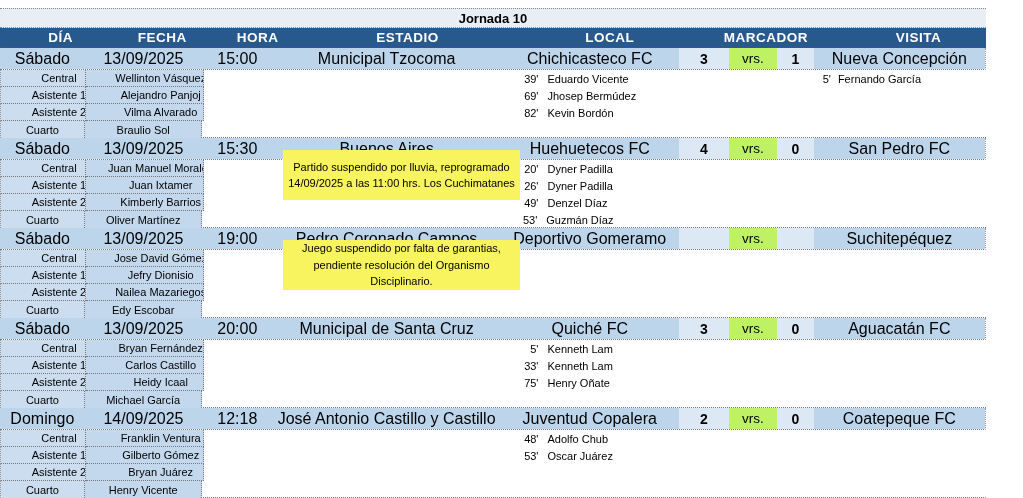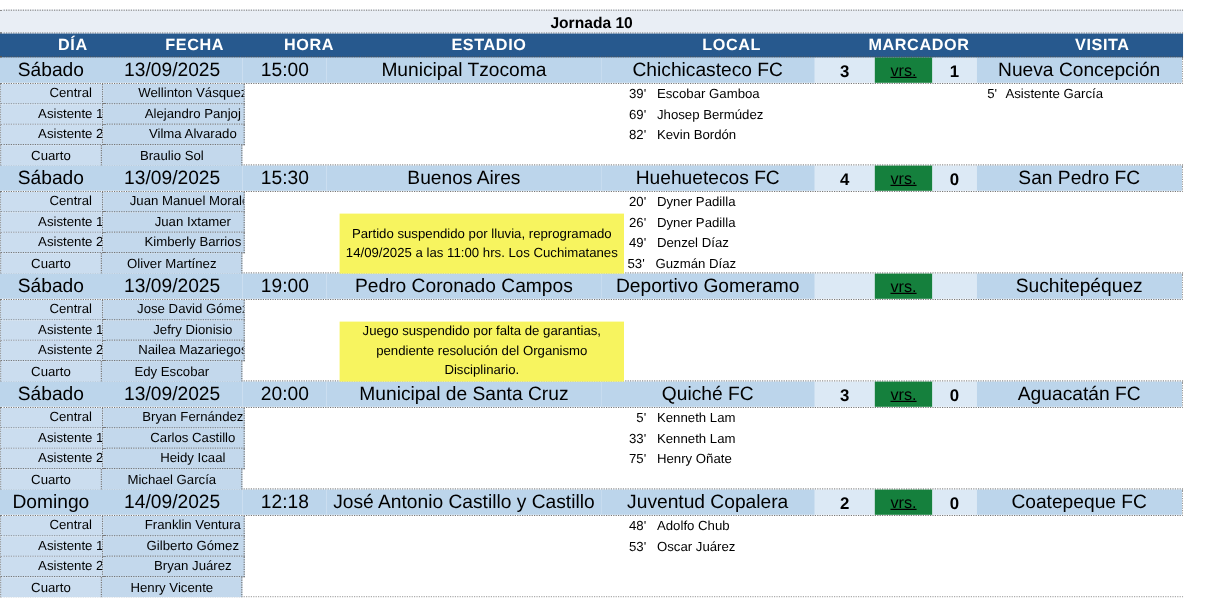--- a/index.html
+++ b/index.html
@@ -12,35 +12,35 @@
   .hdr{height:20px;background:#27598E;border-bottom:1px dotted #555;box-sizing:border-box;
     display:flex;color:#fff;font-weight:bold;font-size:13.5px;letter-spacing:.5px;}
   .hdr .cell{display:flex;align-items:center;justify-content:center;box-sizing:border-box;height:100%;padding-left:36px;}
   .c1{width:88px}.c2{width:122px}.c3{width:73px}.c4{width:237px}.c5{width:185px}
   .c6{width:52px}.c7{width:50px}.c8{width:38px}.c9{width:178px}.m67{width:140px}
   .block{position:relative;height:90px;border-bottom:1px dotted #777;box-sizing:border-box;}
   .match-row{height:22px;border-bottom:1px dotted #777;border-right:1px dotted #999;box-sizing:border-box;display:flex;}
   .match-row .cell{display:flex;align-items:center;justify-content:center;box-sizing:border-box;height:100%;
     font-size:16px;overflow:hidden;white-space:nowrap;background:#BCD5EB;}
   .match-row .score{background:#DCE9F5;font-weight:bold;font-size:14px;}
-  .match-row .vrscell{background:#15803d;font-size:13.5px;text-decoration:underline;}
+  .match-row .vrscell{background:#bef264;font-size:13.5px;}
   .subrow{height:17px;display:flex;box-sizing:border-box;}
   .lblcell,.namecell{box-sizing:border-box;height:100%;display:flex;align-items:center;justify-content:center;
     font-size:11px;overflow:hidden;white-space:nowrap;border-right:1px dotted #777;}
   .lblcell{width:88px;background:#CBDDEF;border-left:1px dotted #999;}
   .namecell{width:122px;background:#C3D8EC;}
   .subrow.bb .lblcell,.subrow.bb .namecell{border-bottom:1px dotted #777;padding-left:32px;}
   .spacer{width:310px;height:100%;}
   .goalzone-l{width:325px;height:100%;display:flex;align-items:center;font-size:11px;white-space:nowrap;}
   .goalzone-l .min{width:30px;text-align:right;margin-left:6px;}
   .goalzone-l .scorer{margin-left:9px;}
   .goalzone-v{width:178px;height:100%;display:flex;align-items:center;font-size:11px;white-space:nowrap;}
   .goalzone-v .min{width:14px;text-align:right;margin-left:2px;}
   .goalzone-v .scorer{margin-left:7px;}
-  .note{position:absolute;left:283px;top:40px;width:237px;height:50px;background:#F7F45F;
+  .note{position:absolute;left:283px;top:12px;width:237px;height:50px;background:#F7F45F;
     font-size:11px;line-height:16.4px;text-align:center;display:flex;align-items:center;justify-content:center;
     padding:0 4px;box-sizing:border-box;z-index:2;}
 </style>
 </head>
 <body>
 
 <div id="sheet">
   <div class="topstrip"></div>
   <div class="titleband">
     <span>Jornada 10</span>
@@ -66,25 +66,25 @@
           <div class="cell c7 vrscell">vrs.</div>
           <div class="cell c8 score">1</div>
           <div class="cell c9">Nueva Concepción</div>
         </div>
         <div class="subrow bb">
           <div class="lblcell">Central</div>
           <div class="namecell">Wellinton Vásquez</div>
           <div class="spacer"></div>
           <div class="goalzone-l">
             <div class="min">39'</div>
-            <div class="scorer">Escobar Gamboa</div>
+            <div class="scorer">Eduardo Vicente</div>
           </div>
           <div class="goalzone-v">
             <div class="min">5'</div>
-            <div class="scorer">Asistente García</div>
+            <div class="scorer">Fernando García</div>
           </div>
         </div>
         <div class="subrow bb">
           <div class="lblcell">Asistente 1</div>
           <div class="namecell">Alejandro Panjoj</div>
           <div class="spacer"></div>
           <div class="goalzone-l">
             <div class="min">69'</div>
             <div class="scorer">Jhosep Bermúdez</div>
           </div>

